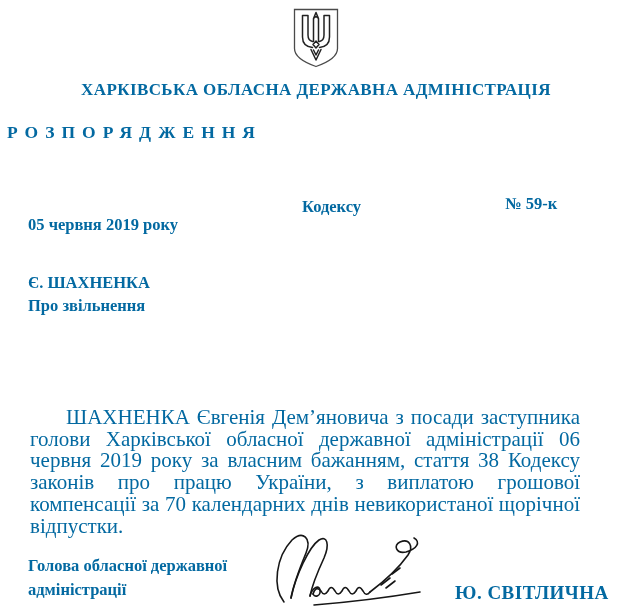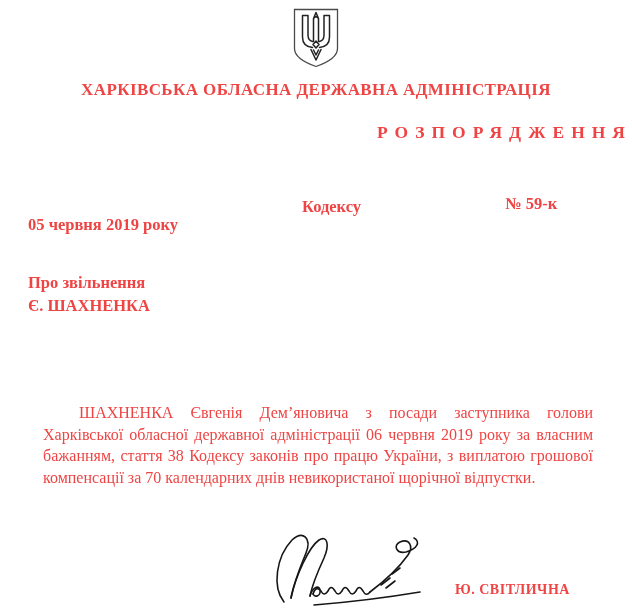--- a/index.html
+++ b/index.html
@@ -1,58 +1,58 @@
 <!DOCTYPE html>
 <html lang="uk"><head>
 <meta charset="utf-8">
 <style>
   html,body{margin:0;padding:0;background:#e8e8e8;}
   .page{
     position:relative;
     width:632px;height:611px;
     margin:0 auto;
     background:#ffffff;
-    color:#ef4444;
+    color:#0369a1;
     font-family:"Liberation Serif","DejaVu Serif",serif;
     overflow:hidden;
   }
   .coat{position:absolute;left:293px;top:8px;width:46px;height:60px;}
   .org-name{
     position:absolute;left:0;top:80px;width:100%;
     text-align:center;font-size:17px;font-weight:bold;letter-spacing:.4px;
     white-space:nowrap;
   }
   .doc-type{
     position:absolute;left:0;top:122px;width:100%;
-    text-align:right;font-size:17.5px;font-weight:bold;
+    text-align:left;font-size:17.5px;font-weight:bold;
     letter-spacing:7px;text-indent:7px;white-space:nowrap;
   }
   .meta{position:absolute;left:0;top:195px;width:100%;font-size:16.5px;font-weight:bold;}
   .meta .date{position:absolute;left:28px;top:0;margin-top:20px;}
   .meta .city{position:absolute;left:302px;top:2px;}
   .meta .num{position:absolute;left:505px;top:-1px;}
   .subject{
     position:absolute;left:28px;top:271px;
     font-size:16.5px;font-weight:bold;line-height:23px;
   }
   .verb{position:absolute;left:66px;top:349px;font-size:17px;}
   .body-par{
     position:absolute;left:30px;top:386px;width:550px;
-    font-size:16px;line-height:21.7px;
-    text-align:justify;text-indent:36px;margin-left:13px;
+    font-size:21px;line-height:21.7px;
+    text-align:justify;text-indent:36px;
   }
   .basis{position:absolute;left:31px;top:481px;font-size:16.5px;}
   .signer-title{
     position:absolute;left:28px;top:554px;
     font-size:16.5px;font-weight:bold;line-height:23.5px;
   }
   .signature{position:absolute;left:268px;top:531px;width:174px;height:78px;}
   .signer-name{
     position:absolute;left:455px;top:582px;
-    font-size:14px;font-weight:bold;letter-spacing:.5px;white-space:nowrap;
+    font-size:19px;font-weight:bold;letter-spacing:.5px;white-space:nowrap;
   }
 </style>
 </head>
 <body>
 
 <div class="page">
 
   <svg class="coat" viewBox="0 0 46 60" aria-hidden="true">
     <path d="M1.5 1.5 H44.5 V40.5 Q44.5 51 23 58.5 Q1.5 51 1.5 40.5 Z" fill="none" stroke="#4a4a4a" stroke-width="1.3"></path>
     <g fill="none" stroke="#222" stroke-width="1.5" stroke-linecap="round" stroke-linejoin="round">
@@ -68,28 +68,32 @@
 
   <div class="doc-type">РОЗПОРЯДЖЕННЯ</div>
 
   <div class="meta">
     <span class="date">05 червня 2019 року</span>
     <span class="city">Кодексу</span>
     <span class="num">№ 59-к</span>
   </div>
 
   <div class="subject">
+    <div>Є. ШАХНЕНКА</div>
     <div>Про звільнення</div>
-    <div>Є. ШАХНЕНКА</div>
   </div>
 
 
   <p class="body-par">ШАХНЕНКА Євгенія Дем’яновича з посади заступника голови Харківської обласної державної адміністрації 06 червня 2019 року за власним бажанням, стаття 38 Кодексу законів про працю України, з виплатою грошової компенсації за 70 календарних днів невикористаної щорічної відпустки.</p>
 
 
+  <div class="signer-title">
+    <div>Голова обласної державної</div>
+    <div>адміністрації</div>
+  </div>
 
   <svg class="signature" viewBox="0 0 174 78" aria-hidden="true">
     <g fill="none" stroke="#161616" stroke-width="1.6" stroke-linecap="round" stroke-linejoin="round">
       <path d="M16 71 C4 56 8 26 24 9 C35 -1 44 7 38 22 C31 39 25 55 23 67"></path>
       <path d="M23 67 C28 44 41 16 51 9 C59 4 62 13 56 27 C50 40 44 55 42 65"></path>
       <path d="M42 65 C44 57 51 53 52 59 C53 65 47 67 45 63"></path>
       <path d="M45 63 Q48 54 53 60 Q56 66 60 60 Q63 53 67 60 Q70 66 74 60 Q77 53 81 60 Q84 66 88 60 Q91 53 95 60 Q98 66 102 61"></path>
       <path d="M102 61 C114 52 130 38 140 24 C146 15 141 7 132 11 C125 14 128 23 138 21 C149 18 153 11 146 7"></path>
       <path d="M113 54 L122 47 M118 57 L127 50 M124 43 L132 37"></path>
       <path d="M46 74 C84 71 122 66 152 61"></path>

